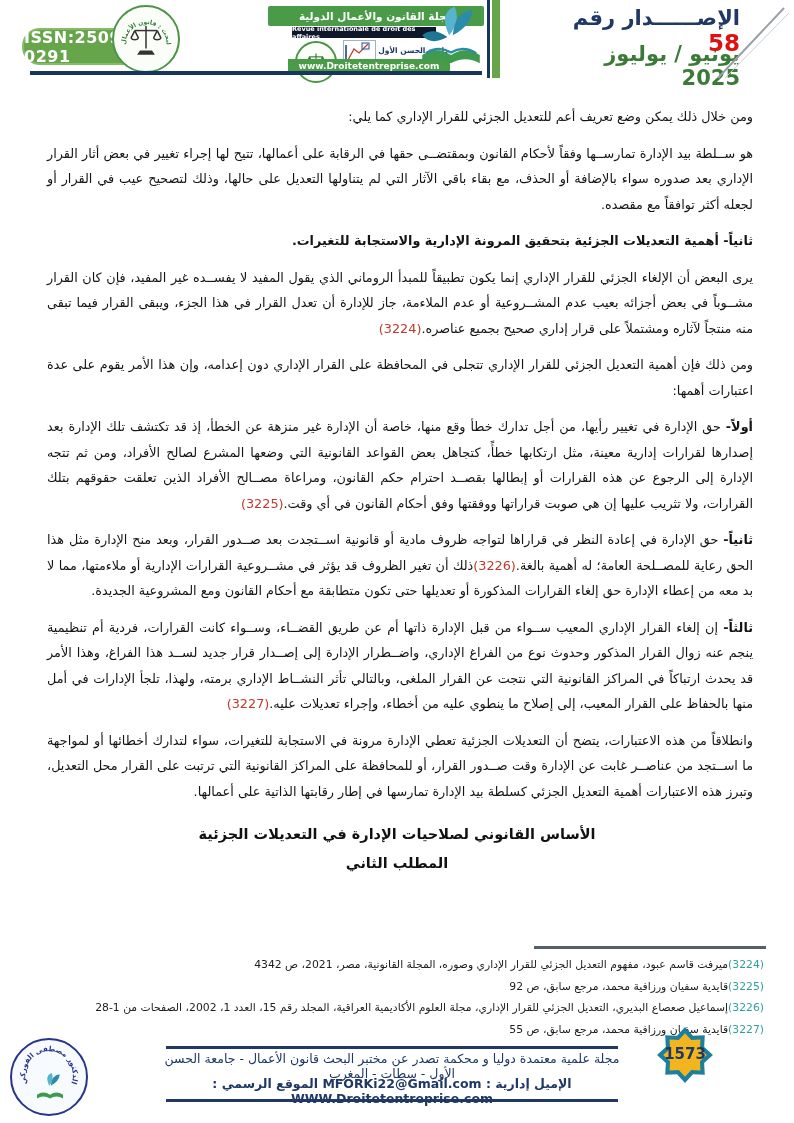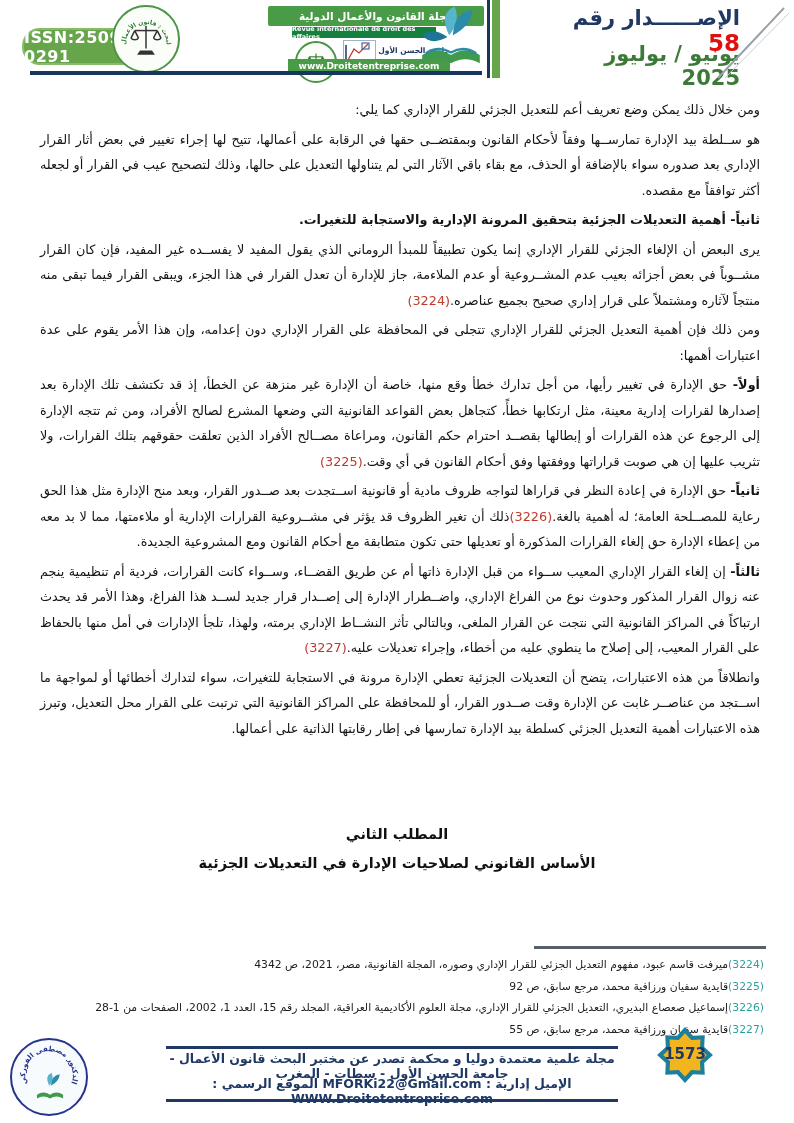--- a/index.html
+++ b/index.html
@@ -9,59 +9,59 @@
   
   .issn-pill{position:absolute;left:22px;top:28px;width:134px;height:33px;background:#67a54b;
              border:2px solid #86bb68;border-radius:18px;color:#fff;font-weight:bold;
              font-size:16px;display:flex;align-items:center;justify-content:center;letter-spacing:.5px;}
   .seal{position:absolute;border-radius:50%;background:#fbfdf9;border:2px solid #4c9446;
         display:flex;align-items:center;justify-content:center;}
   .seal-big{left:112px;top:5px;width:64px;height:64px;}
   .seal-small{left:295px;top:41px;width:38px;height:38px;}
   .banner{position:absolute;color:#fff;font-weight:bold;display:flex;align-items:center;justify-content:center;}
   .banner-green-top{left:268px;top:6px;width:216px;height:20px;background:#4a9b47;font-size:10.5px;border-radius:2px;}
-  .banner-blue{left:292px;top:27px;width:144px;height:11px;background:#15803d;font-size:6.5px;}
+  .banner-blue{left:292px;top:27px;width:144px;height:11px;background:#0f172a;font-size:6.5px;}
   .banner-green-bottom{left:288px;top:59px;width:162px;height:13px;background:#4a9b47;font-size:9px;}
   .chart-icon{position:absolute;left:343px;top:40px;width:31px;height:25px;background:#fff;border:1px solid #9db3c8;}
   .univ-label{position:absolute;left:378px;top:46px;width:72px;font-size:7.5px;color:#1f3864;
               text-align:center;font-weight:bold;line-height:9px;}
   .book-logo{position:absolute;left:415px;top:4px;}
   .hdr-line-left{position:absolute;left:30px;top:71px;width:452px;height:4px;background:#17365d;}
   .vbar-navy{position:absolute;left:487px;top:0;width:3px;height:78px;background:#17365d;}
   .vbar-green{position:absolute;left:492px;top:0;width:8px;height:78px;background:#67a54b;}
   .issue-line{position:absolute;left:540px;top:6px;width:200px;direction:rtl;text-align:right;
               font-size:21px;font-weight:bold;color:#1f3864;}
   .issue-line .num{color:#e01010;font-size:23px;}
   .date-line{position:absolute;left:540px;top:42px;width:200px;direction:rtl;text-align:right;
              font-size:21px;font-weight:bold;color:#3c7a38;}
   .quill{position:absolute;left:716px;top:4px;}
 
   
   .body-text{position:absolute;top:93px;right:30px;left:36px;direction:rtl;text-align:justify;
              font-size:12.8px;line-height:25.5px;color:#141414;}
-  .body-text p{margin:4px;}
+  .body-text p{margin:11px;}
   .b{font-weight:bold;}
   .u{}
   .marker{color:#c0392b;}
 
   .section-titles{position:absolute;top:820px;left:0;right:0;text-align:center;direction:rtl;
                   font-weight:bold;font-size:14.5px;color:#111;line-height:29px;}
 
   
   .fn-sep{position:absolute;top:946px;right:28px;width:232px;height:3px;background:#55606b;}
   .footnotes{position:absolute;top:954px;right:30px;left:30px;direction:rtl;text-align:right;
              font-size:10.8px;line-height:21.5px;color:#1c1c1c;}
   .fn-num{color:#2e9e9e;}
 
   
   .ft-line{position:absolute;left:166px;width:452px;height:3px;background:#1f3864;}
   .ft-line-top{top:1046px;}
   .ft-line-bottom{top:1099px;}
   .ft-text1{position:absolute;top:1051px;left:150px;width:484px;direction:rtl;text-align:center;
-            font-size:12.5px;font-weight:bold;color:#1f3864;}
+            font-size:12.5px;font-weight:normal;color:#1f3864;}
   .ft-text2{position:absolute;top:1076px;left:150px;width:484px;direction:rtl;text-align:center;
             font-size:12.5px;font-weight:bold;color:#1f3864;}
   .ft-text2 .ltr{direction:ltr;unicode-bidi:embed;}
   .page-badge{position:absolute;left:656px;top:1026px;width:58px;height:58px;}
   .page-badge .num{position:absolute;inset:0;display:flex;align-items:center;justify-content:center;
                    color:#1f3864;font-weight:bold;font-size:15px;padding-bottom:2px;}
   .stamp{position:absolute;left:10px;top:1038px;width:74px;height:74px;border-radius:50%;
          border:2px solid #27348b;background:#f8fbfd;display:flex;align-items:center;justify-content:center;}
 </style>
 </head>
@@ -156,22 +156,22 @@
     <p>
       <span class="b u">ثانياً-</span><span> حق الإدارة في إعادة النظر في قراراها لتواجه ظروف مادية أو قانونية اســتجدت بعد صــدور القرار، وبعد منح الإدارة مثل هذا الحق رعاية للمصــلحة العامة؛ له أهمية بالغة.</span><span class="marker">(3226)</span><span>ذلك أن تغير الظروف قد يؤثر في مشــروعية القرارات الإدارية أو ملاءمتها، مما لا بد معه من إعطاء الإدارة حق إلغاء القرارات المذكورة أو تعديلها حتى تكون متطابقة مع أحكام القانون ومع المشروعية الجديدة.</span>
     </p>
     <p>
       <span class="b">ثالثاً-</span><span> إن إلغاء القرار الإداري المعيب ســواء من قبل الإدارة ذاتها أم عن طريق القضــاء، وســواء كانت القرارات، فردية أم تنظيمية ينجم عنه زوال القرار المذكور وحدوث نوع من الفراغ الإداري، واضــطرار الإدارة إلى إصــدار قرار جديد لســد هذا الفراغ، وهذا الأمر قد يحدث ارتباكاً في المراكز القانونية التي نتجت عن القرار الملغى، وبالتالي تأثر النشــاط الإداري برمته، ولهذا، تلجأ الإدارات في أمل منها بالحفاظ على القرار المعيب، إلى إصلاح ما ينطوي عليه من أخطاء، وإجراء تعديلات عليه.</span><span class="marker">(3227)</span>
     </p>
     <p>وانطلاقاً من هذه الاعتبارات، يتضح أن التعديلات الجزئية تعطي الإدارة مرونة في الاستجابة للتغيرات، سواء لتدارك أخطائها أو لمواجهة ما اســتجد من عناصــر غابت عن الإدارة وقت صــدور القرار، أو للمحافظة على المراكز القانونية التي ترتبت على القرار محل التعديل، وتبرز هذه الاعتبارات أهمية التعديل الجزئي كسلطة بيد الإدارة تمارسها في إطار رقابتها الذاتية على أعمالها.</p>
   </div>
 
   <div class="section-titles">
+    <div>الأساس القانوني لصلاحيات الإدارة في التعديلات الجزئية</div>
     <div>المطلب الثاني</div>
-    <div>الأساس القانوني لصلاحيات الإدارة في التعديلات الجزئية</div>
   </div>
 
   <div class="fn-sep"></div>
   <div class="footnotes">
     <div>
       <span class="fn-num">(3224)</span><span>ميرفت قاسم عبود، مفهوم التعديل الجزئي للقرار الإداري وصوره، المجلة القانونية، مصر، 2021، ص 4342</span>
     </div>
     <div>
       <span class="fn-num">(3225)</span><span>قايدية سفيان ورزافية محمد، مرجع سابق، ص 92</span>
     </div>

